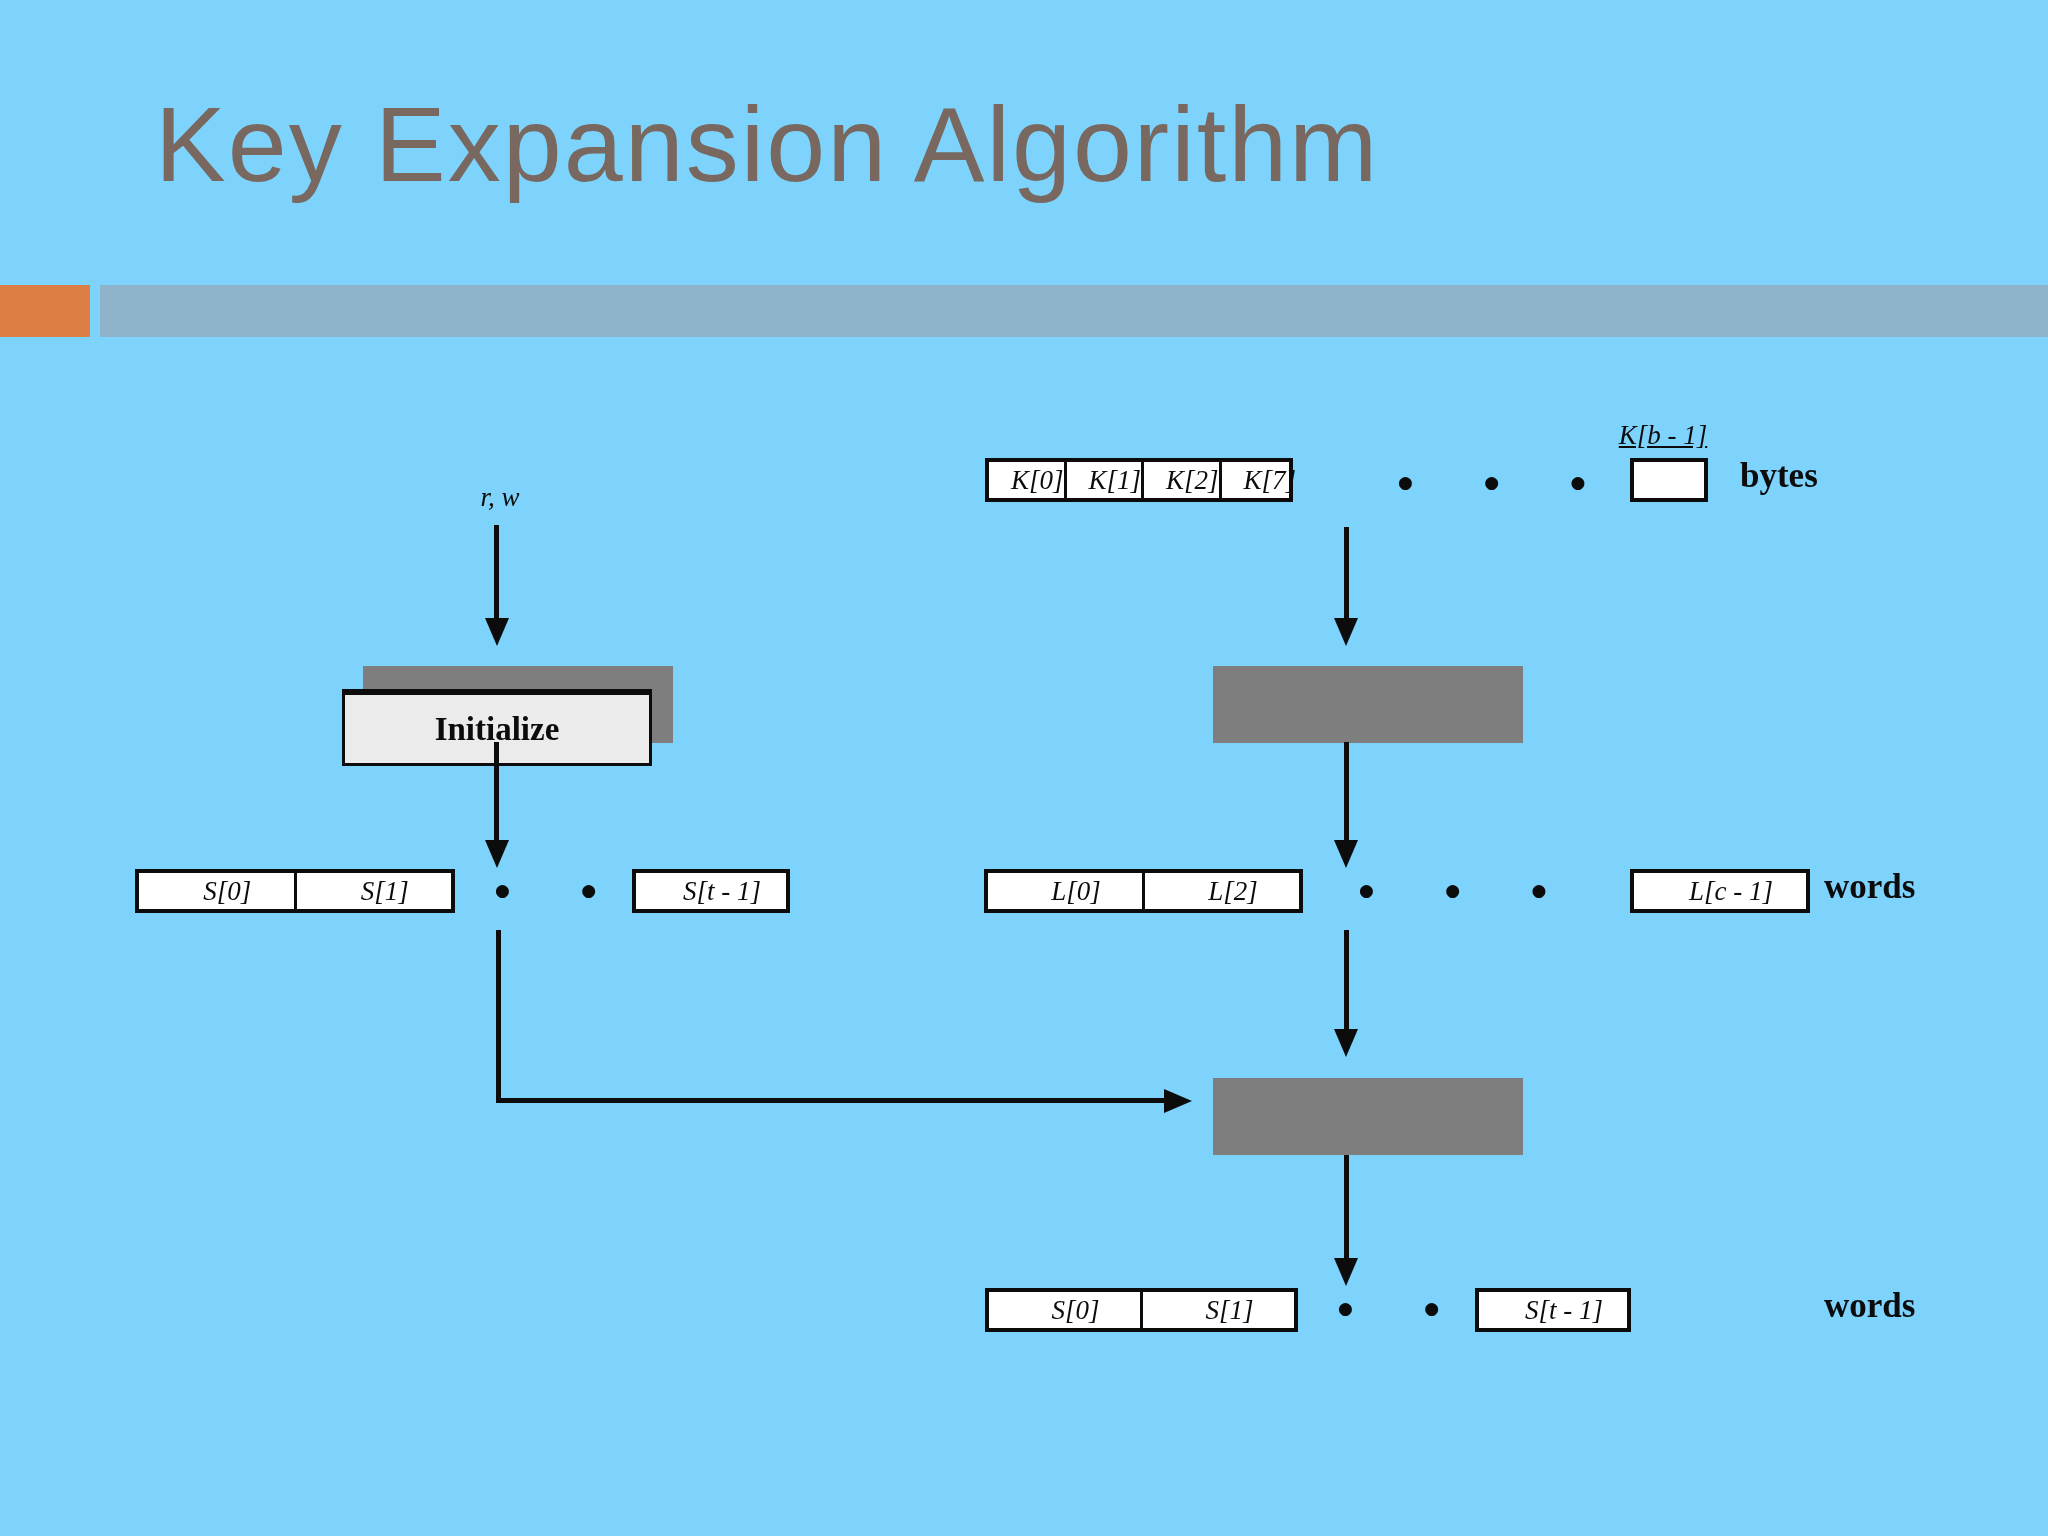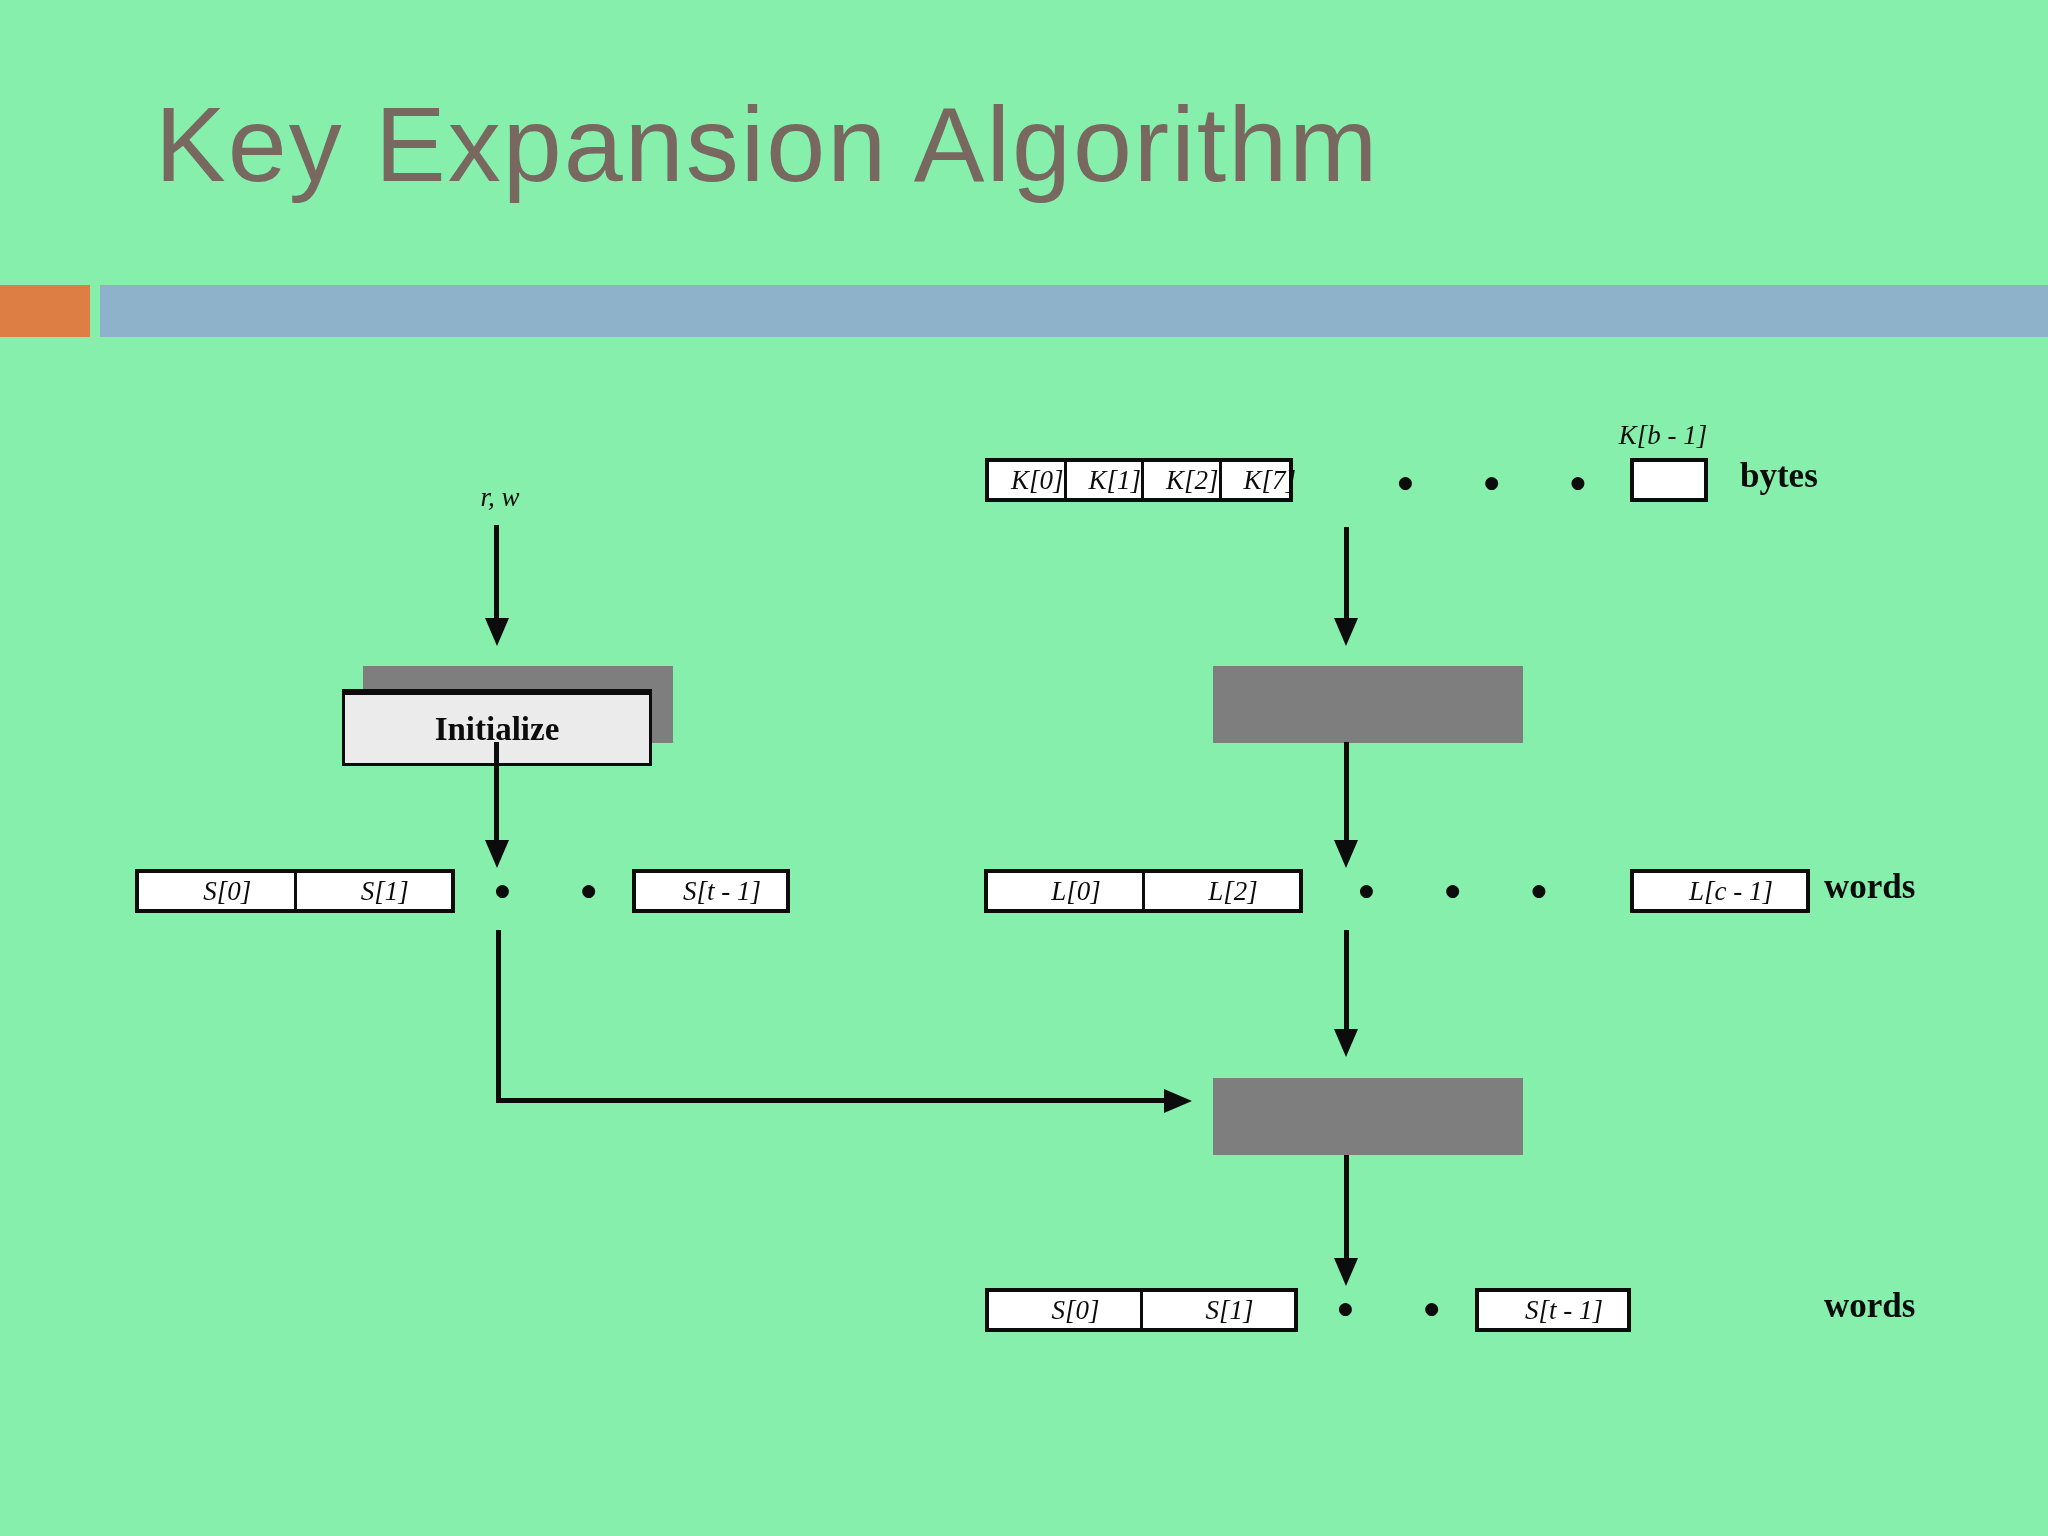--- a/index.html
+++ b/index.html
@@ -1,16 +1,16 @@
 <!DOCTYPE html>
 <html><head>
 <meta charset="utf-8">
 <style>
   html,body{margin:0;padding:0;background:#ffffff;}
-  .canvas{position:relative;width:2048px;height:1536px;background:#86efac;overflow:hidden;
+  .canvas{position:relative;width:2048px;height:1536px;background:#7dd3fc;overflow:hidden;
           font-family:"Liberation Serif",serif;color:#0c0c0c;}
 
   
   .title{position:absolute;left:155px;top:84px;font-family:"Liberation Sans",sans-serif;
          font-size:106px;font-weight:400;letter-spacing:2px;color:#78685F;white-space:nowrap;}
   .accent-orange{position:absolute;left:0;top:285px;width:90px;height:52px;background:#DD7F45;}
   .accent-blue{position:absolute;left:100px;top:285px;width:1948px;height:52px;background:#8FB2CB;}
 
   
   .cell-row{position:absolute;display:flex;background:#ffffff;border:4px solid #0c0c0c;box-sizing:border-box;height:44px;}
@@ -46,21 +46,21 @@
   <div class="accent-orange"></div>
   <div class="accent-blue"></div>
 
   <div class="cell-row" style="left:985px;top:458px;width:308px;">
     <div class="cell">K[0]</div>
     <div class="cell">K[1]</div>
     <div class="cell">K[2]</div>
     <div class="cell">K[7]</div>
   </div>
   <div class="dots" style="left:1398px;top:474px;">● ● ●</div>
-  <div class="small-label" style="left:1593px;top:420px;width:140px;">K[b - 1]</div>
+  <div class="small-label" style="left:1593px;top:420px;width:140px;text-decoration:underline;">K[b - 1]</div>
   <div class="cell-row" style="left:1630px;top:458px;width:78px;">
     <div class="cell"></div>
   </div>
   <div class="unit" style="left:1740px;top:456px;">bytes</div>
 
   <div class="small-label" style="left:440px;top:482px;width:120px;">r, w</div>
 
   <div class="vline" style="left:494px;top:525px;height:95px;"></div>
   <div class="head-down" style="left:485px;top:618px;"></div>
 

